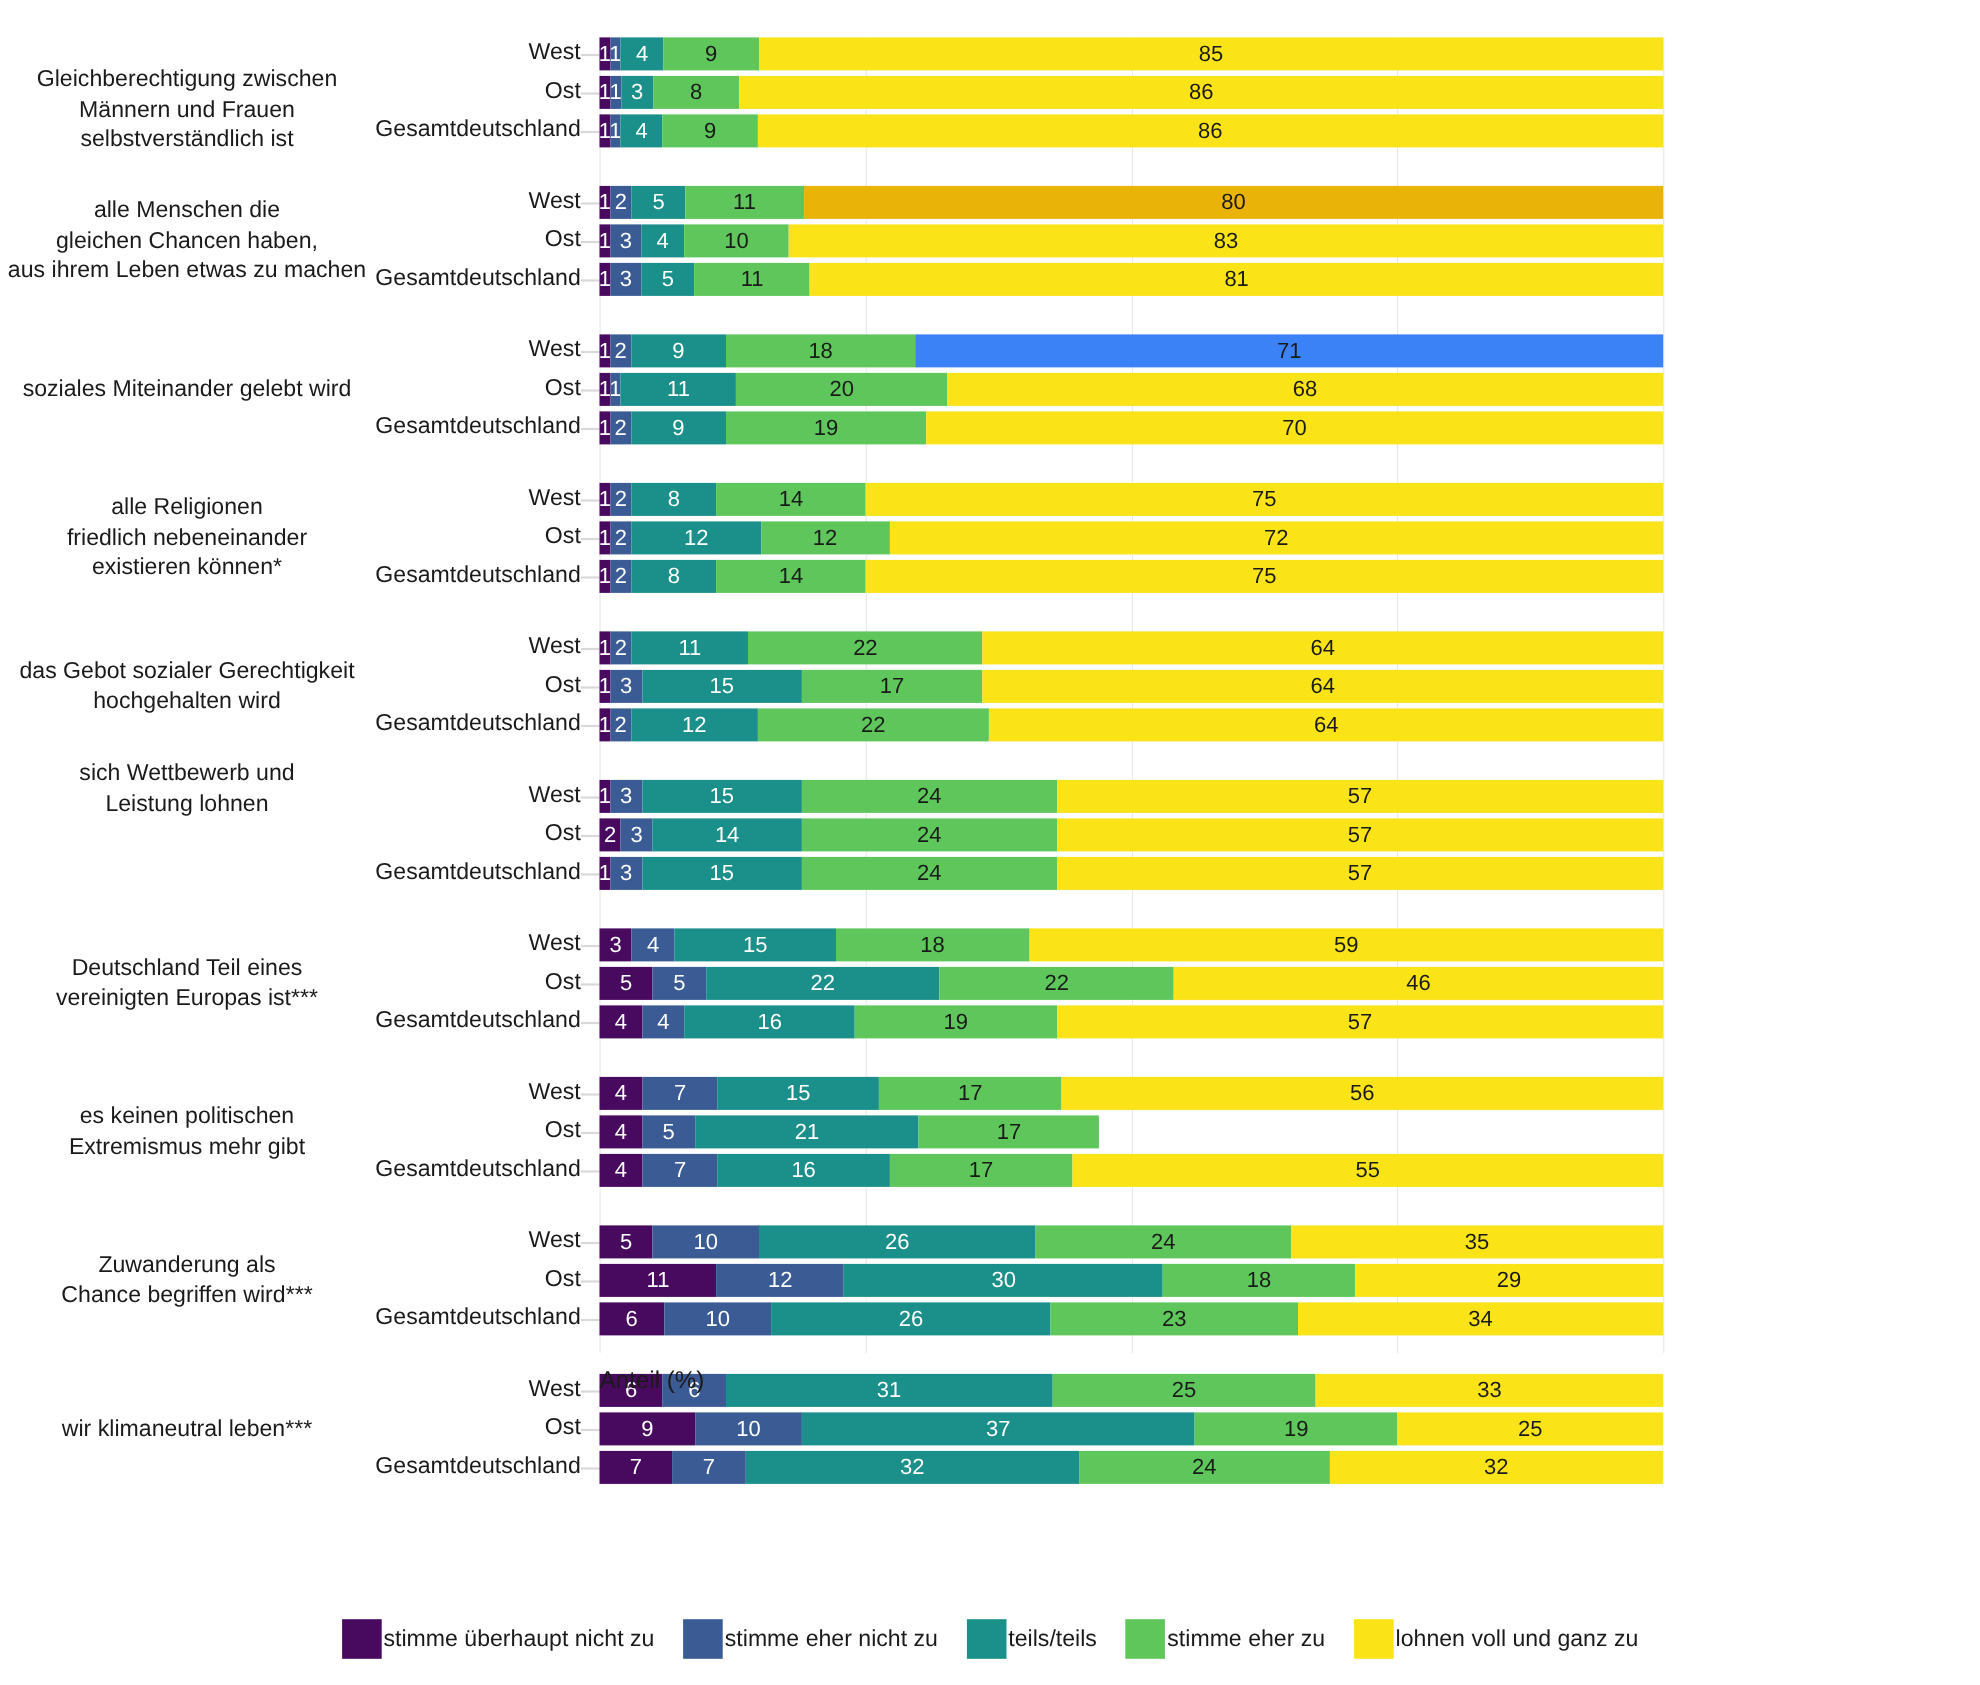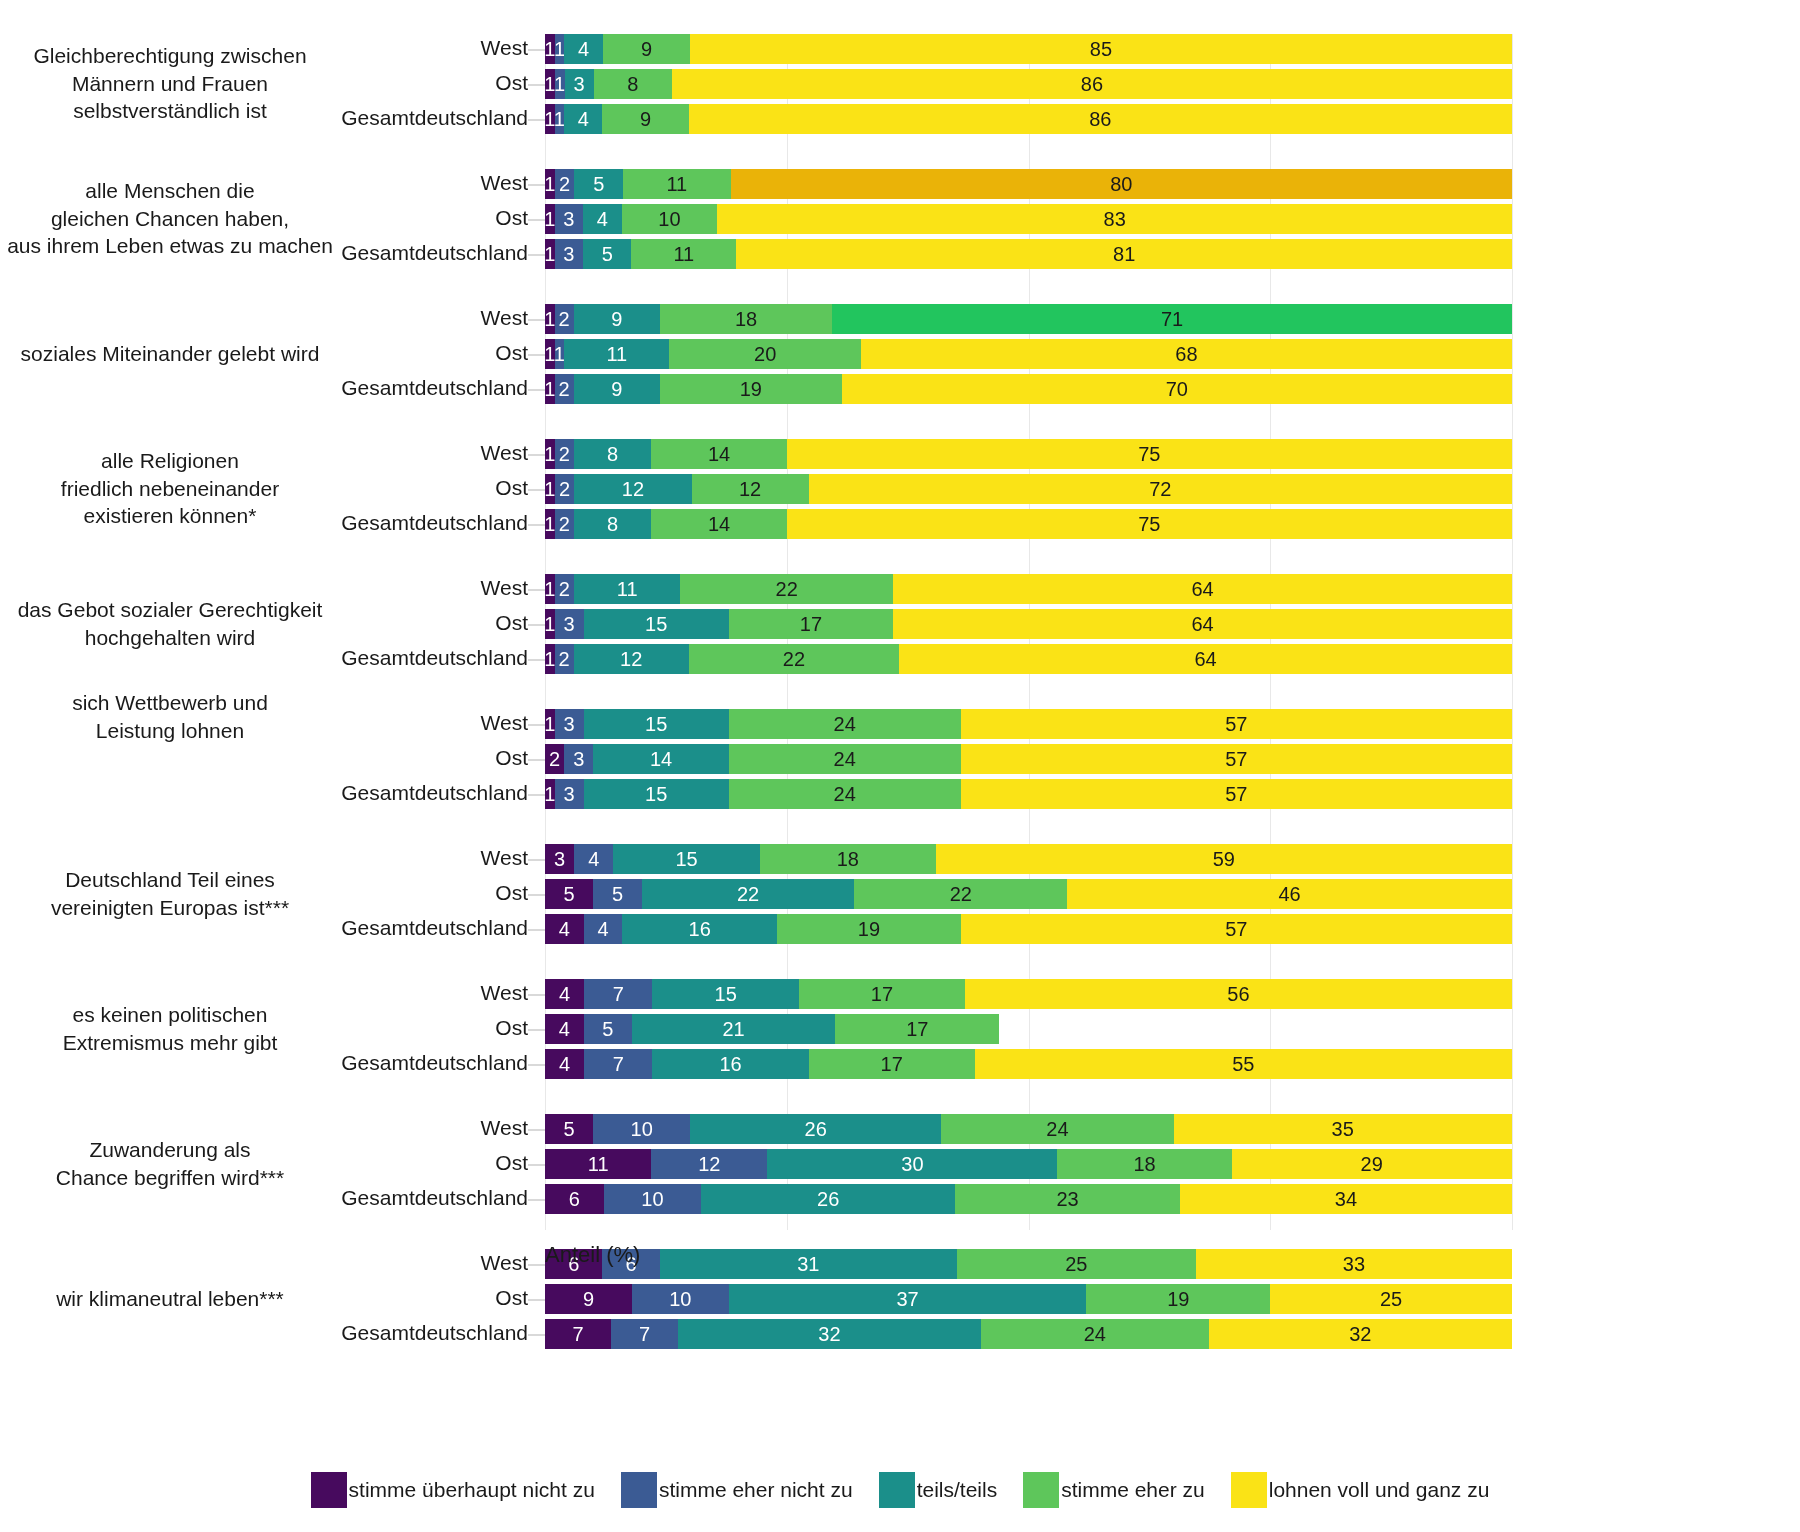--- a/index.html
+++ b/index.html
@@ -82,21 +82,21 @@
   .legend-item{display:flex;align-items:center;gap:2px;}
   .swatch{width:36px;height:36px;display:block;}
   .legend-label{font-size:21px;color:#1a1a1a;white-space:nowrap;}
 </style>
 </head>
 <body>
 
 <div class="canvas">
 
   <div id="cat-labels">
-      <div class="catlabel" style="top: 42px;">
+      <div class="catlabel" style="top: 58px;">
         <div>Gleichberechtigung zwischen</div>
         <div>Männern und Frauen</div>
         <div>selbstverständlich ist</div>
       </div>
       <div class="catlabel" style="top: 177px;">
         <div>alle Menschen die</div>
         <div>gleichen Chancen haben,</div>
         <div>aus ihrem Leben etwas zu machen</div>
       </div>
       <div class="catlabel" style="top: 340px;">
@@ -244,21 +244,21 @@
           <div class="seg light" style="width: 2.9703%; background: rgb(59, 91, 148);">3</div>
           <div class="seg light" style="width: 4.9505%; background: rgb(27, 143, 138);">5</div>
           <div class="seg dark" style="width: 10.8911%; background: rgb(94, 198, 91);">11</div>
           <div class="seg dark" style="width: 80.198%; background: rgb(250, 227, 22);">81</div>
         </div>
         <div class="row" style="top: 270px;">
           <div class="seg light" style="width: 0.990099%; background: rgb(71, 10, 94);">1</div>
           <div class="seg light" style="width: 1.9802%; background: rgb(59, 91, 148);">2</div>
           <div class="seg light" style="width: 8.91089%; background: rgb(27, 143, 138);">9</div>
           <div class="seg dark" style="width: 17.8218%; background: rgb(94, 198, 91);">18</div>
-          <div class="seg dark" style="width: 70.297%; background: #22c55e;">71</div>
+          <div class="seg dark" style="width: 70.297%; background: #3b82f6;">71</div>
         </div>
         <div class="row" style="top: 305px;">
           <div class="seg light" style="width: 0.990099%; background: rgb(71, 10, 94);">1</div>
           <div class="seg light" style="width: 0.990099%; background: rgb(59, 91, 148);">1</div>
           <div class="seg light" style="width: 10.8911%; background: rgb(27, 143, 138);">11</div>
           <div class="seg dark" style="width: 19.802%; background: rgb(94, 198, 91);">20</div>
           <div class="seg dark" style="width: 67.3267%; background: rgb(250, 227, 22);">68</div>
         </div>
         <div class="row" style="top: 340px;">
           <div class="seg light" style="width: 0.990099%; background: rgb(71, 10, 94);">1</div>

